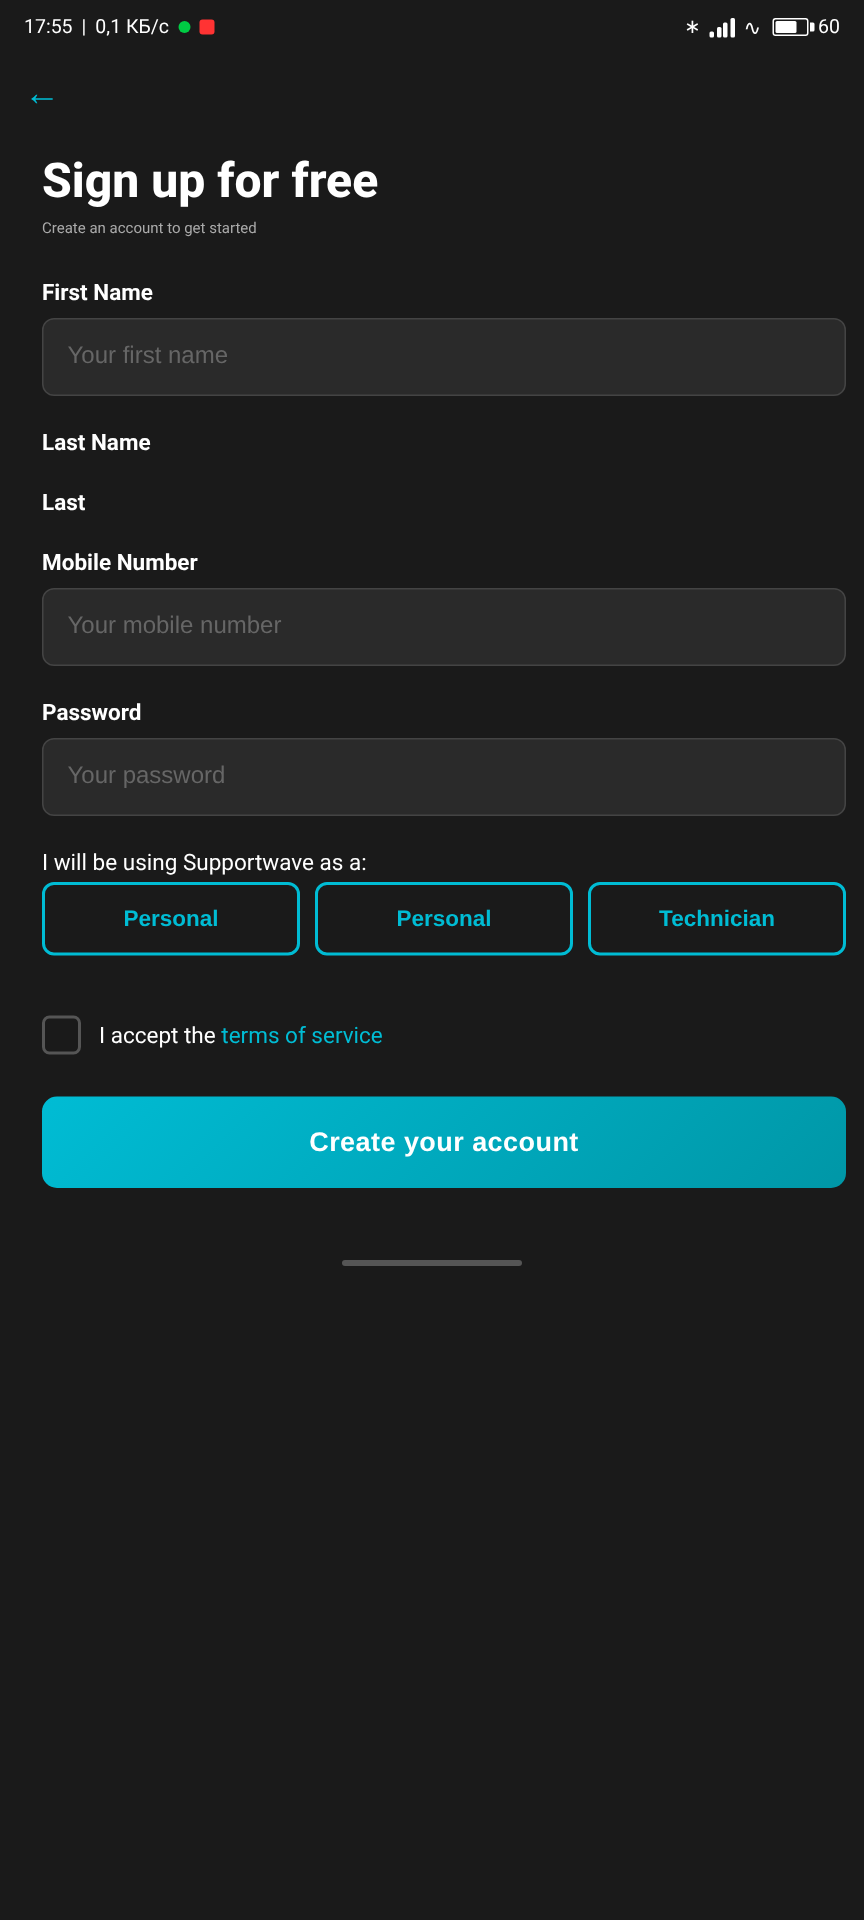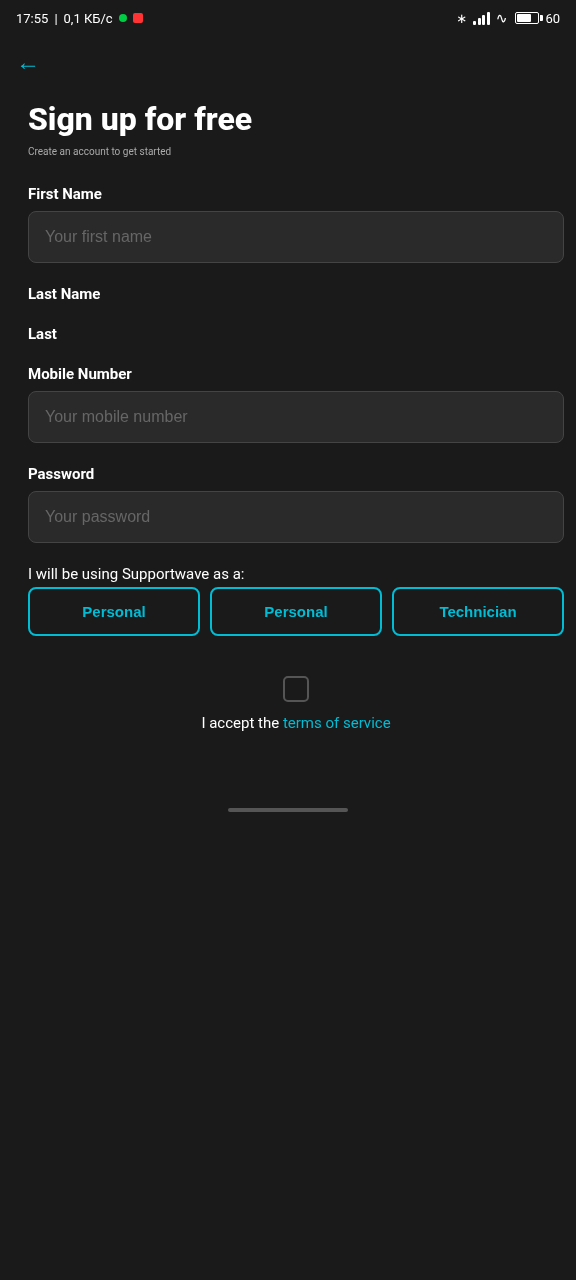--- a/index.html
+++ b/index.html
@@ -178,21 +178,20 @@
       cursor: pointer;
       text-align: center;
     }
 
     
     .terms-row {
       display: flex;
       align-items: center;
       gap: 12px;
       margin-bottom: 28px;
-      flex-direction: column;
     }
 
     .checkbox-custom {
       width: 26px;
       height: 26px;
       border: 2px solid #555555;
       border-radius: 5px;
       background: transparent;
       flex-shrink: 0;
       cursor: pointer;
@@ -329,16 +328,17 @@
 
   
   <div class="terms-row">
     <input type="checkbox" class="checkbox-custom" style="">
     <span class="terms-text">
       <span>I accept the </span><span class="terms-link">terms of service</span>
     </span>
   </div>
 
   
+  <button class="create-btn">Create your account</button>
 
 </div>
 
 <div class="bottom-indicator"></div>
 
 </body></html>

